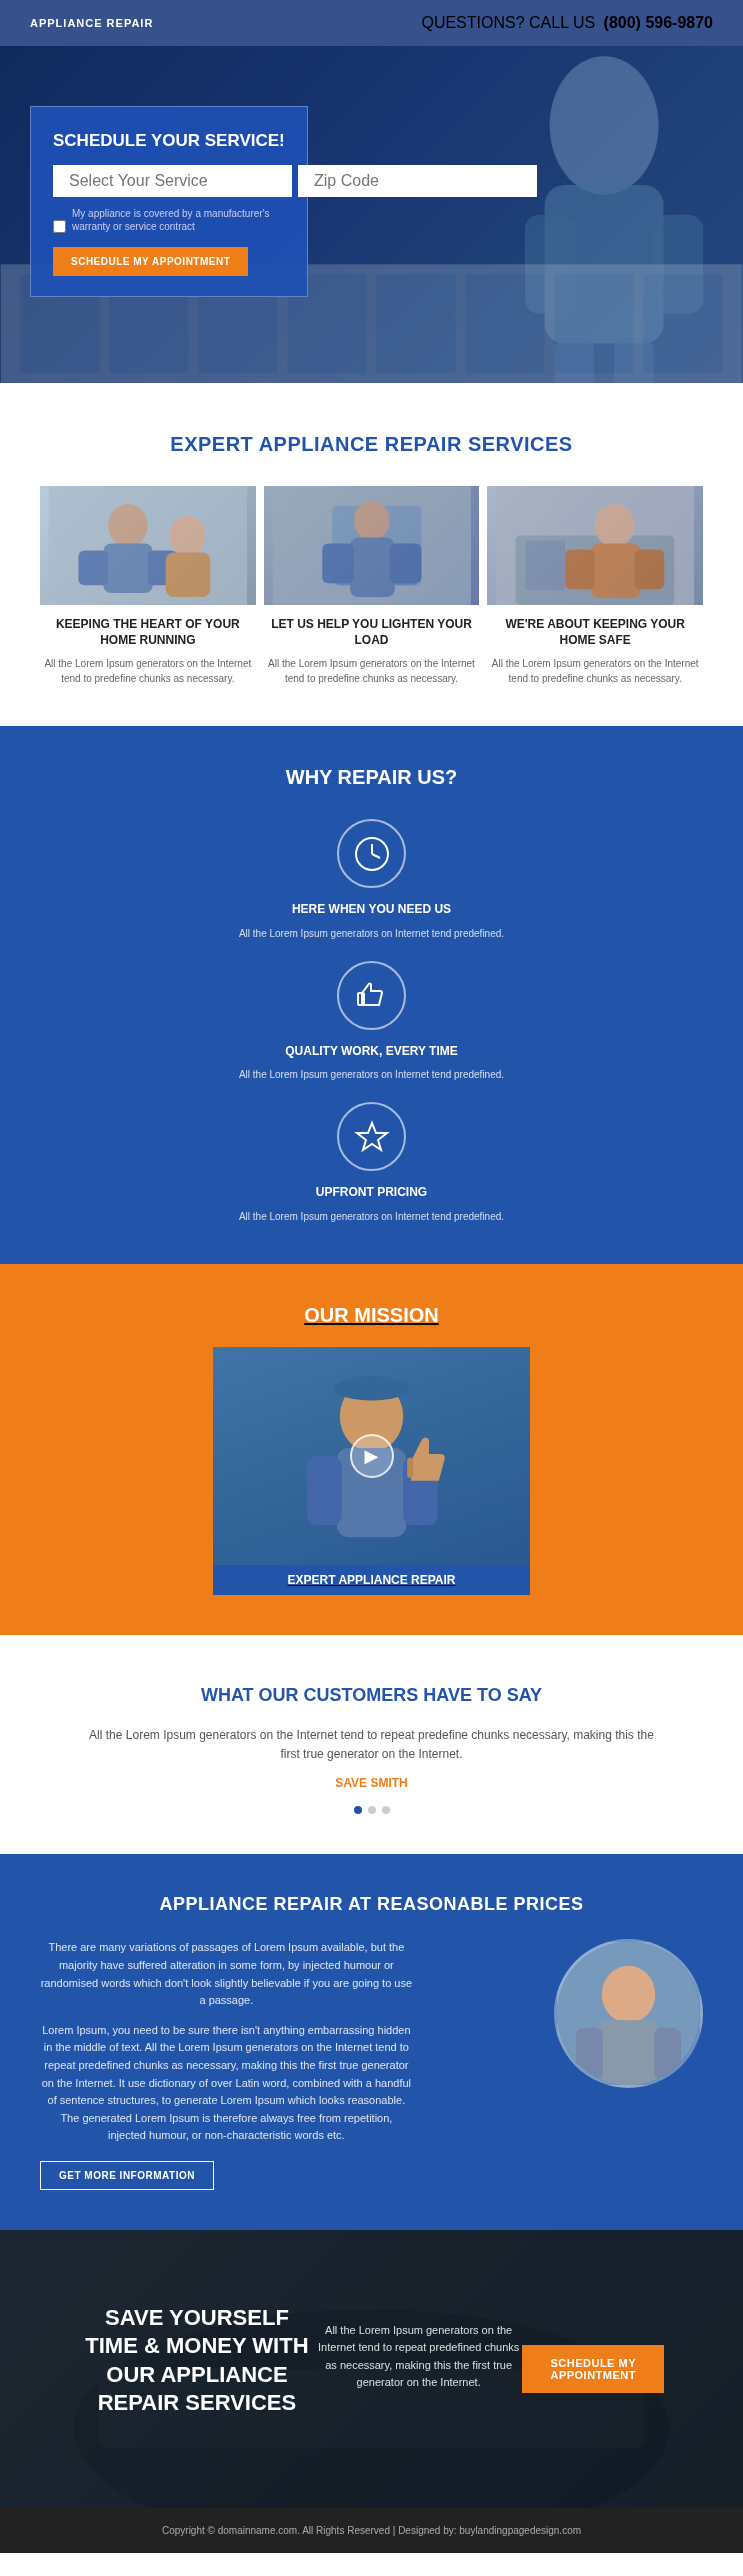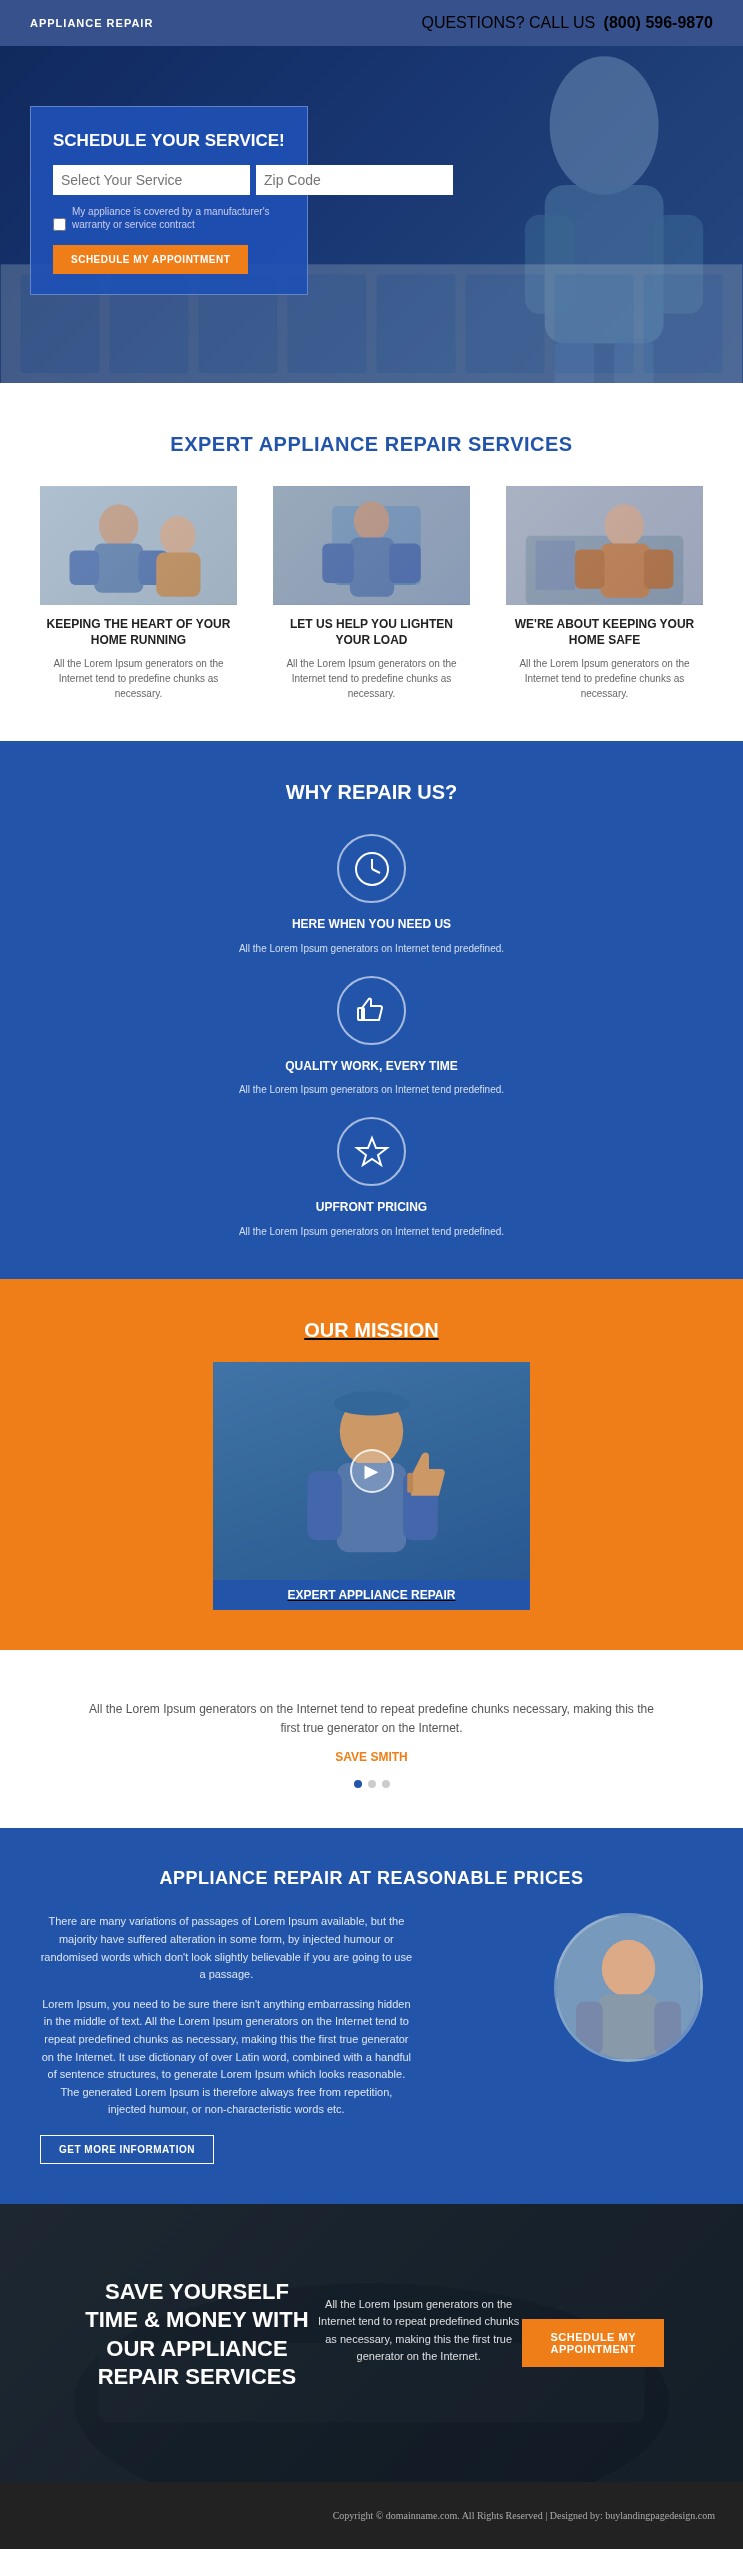--- a/index.html
+++ b/index.html
@@ -46,22 +46,22 @@
       font-weight: bold;
       margin-bottom: 14px;
     }
     .schedule-inputs {
       display: flex;
       gap: 6px;
       margin-bottom: 10px;
     }
     .schedule-inputs input {
       flex: 1;
-      padding: 7px 8px;
-      font-size: 14px;
+      padding: 7px 16px;
+      font-size: 16px;
       border: none;
       background: #fff;
       color: #666;
     }
     .schedule-checkbox {
       display: flex;
       align-items: flex-end;
       gap: 6px;
       margin-bottom: 14px;
     }
@@ -87,22 +87,22 @@
     }
     .section-expert h2 {
       color: #2255aa;
       font-size: 20px;
       font-weight: bold;
       margin-bottom: 30px;
       letter-spacing: 0.5px;
     }
     .services-grid {
       display: flex;
-      gap: 36px;
-      justify-content: flex-end;
+      gap: 8px;
+      justify-content: flex-start;
       margin-top: 20px;
     }
     .service-card {
       flex: 1;
       text-align: center;
     }
     .service-img {
       width: 100%;
       height: 119px;
       background: #ccc;
@@ -357,24 +357,23 @@
       font-weight: bold;
       letter-spacing: 0.5px;
       cursor: pointer;
       text-transform: uppercase;
     }
 
     
     .footer {
       background: #222;
       color: rgba(255,255,255,0.6);
-      text-align: right;
-      padding: 28px;
+      text-align: center;
+      padding: 17px;
       font-size: 10px;
-      font-family: Liberation Serif, serif;
     }
 
     
     .person-img-1 {
       background: linear-gradient(135deg, #bbccdd 0%, #8899aa 100%);
       position: relative;
       overflow: hidden;
     }
     .person-img-2 {
       background: linear-gradient(135deg, #99aabb 0%, #6677aa 100%);
@@ -551,20 +550,21 @@
         <ellipse cx="160" cy="42" rx="38" ry="12" fill="#336699"></ellipse>
         <rect x="140" y="30" width="40" height="15" rx="3" fill="#336699"></rect>
       </svg>
       <div class="play-btn">▶</div>
     </div>
     <div class="mission-caption">EXPERT APPLIANCE REPAIR</div>
   </div>
 </section>
 
 <section class="section-testimonials">
+  <h2>WHAT OUR CUSTOMERS HAVE TO SAY</h2>
   <p class="testimonial-text">All the Lorem Ipsum generators on the Internet tend to repeat predefine chunks necessary, making this the first true generator on the Internet.</p>
   <div class="testimonial-author">SAVE SMITH</div>
   <div class="testimonial-dots">
     <div class="dot active"></div>
     <div class="dot"></div>
     <div class="dot"></div>
   </div>
 </section>
 
 <section class="section-prices">

